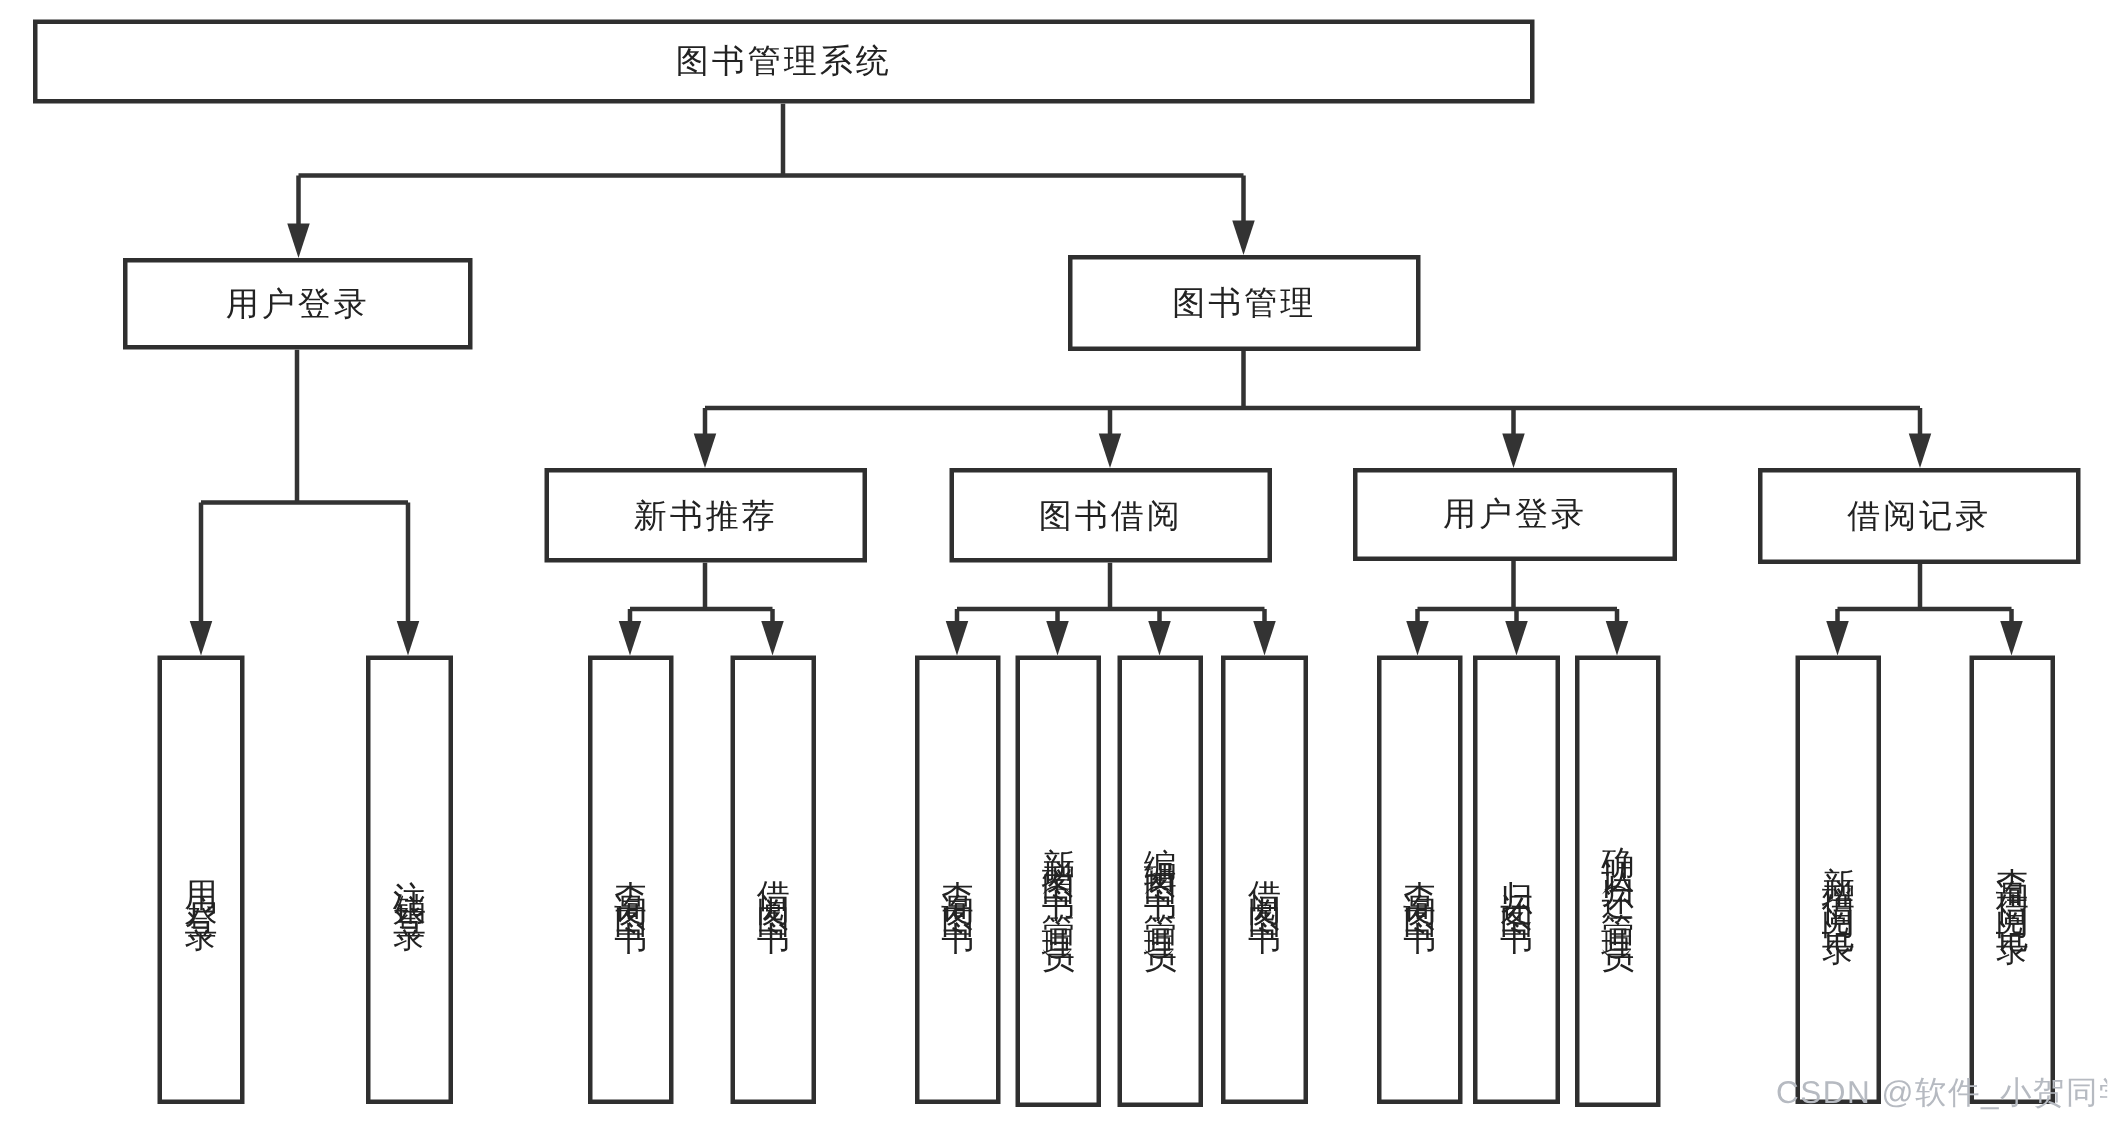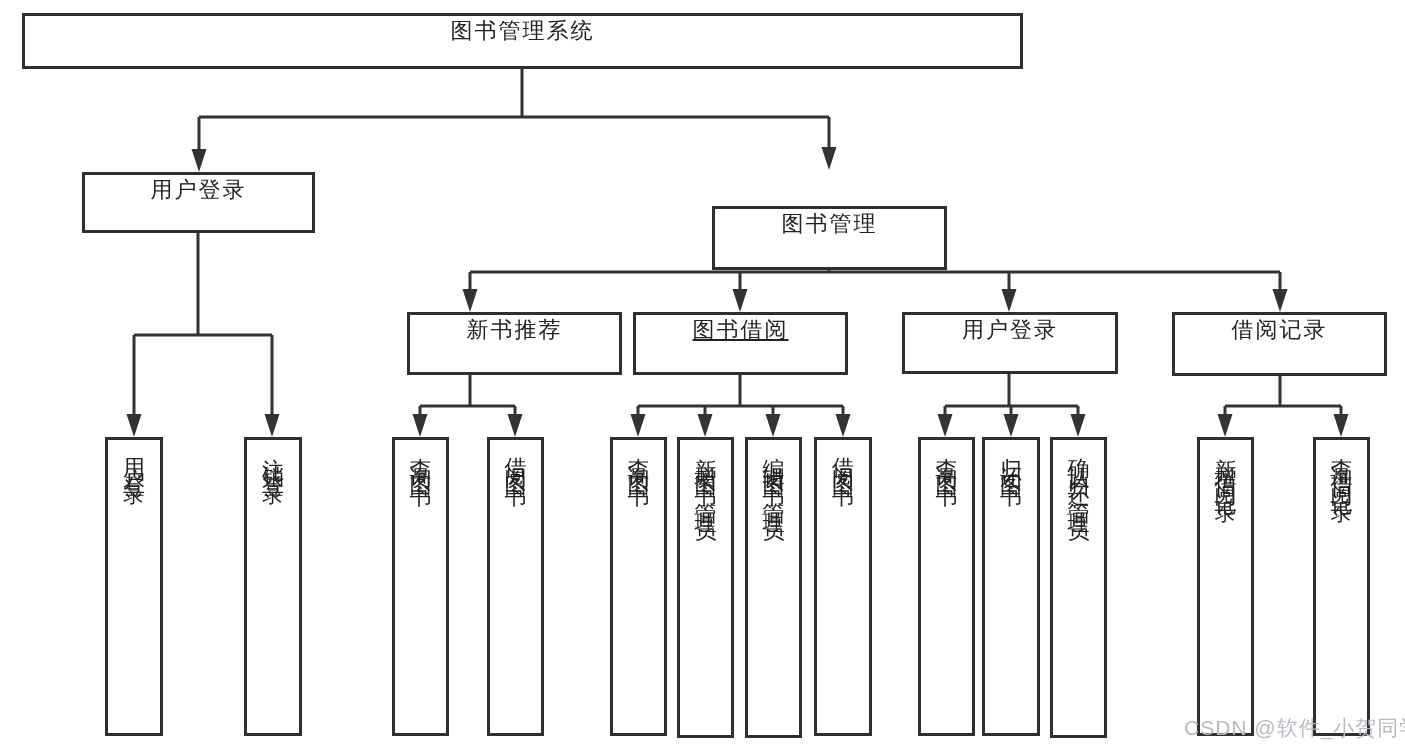--- a/index.html
+++ b/index.html
@@ -20,21 +20,21 @@
     left: 0;
     top: 0;
     z-index: 1;
   }
   .box {
     position: absolute;
     box-sizing: border-box;
     border: 3px solid #2f2f2f;
     background: #ffffff;
     display: flex;
-    align-items: flex-start;
+    align-items: center;
     justify-content: center;
     z-index: 2;
     color: #222222;
   }
   .hbox span {
     font-size: 22px;
     letter-spacing: 2px;
     white-space: nowrap;
     color: #222222;
   }
@@ -105,28 +105,28 @@
     </g>
   </svg>
 
   <div class="box hbox" style="left:22px; top:13px; width:1001px; height:56px;">
     <span>图书管理系统</span>
   </div>
 
   <div class="box hbox" style="left:82px; top:172px; width:233px; height:61px;">
     <span>用户登录</span>
   </div>
-  <div class="box hbox" style="left:712px; top:170px; width:235px; height:64px;margin-top:36px;">
+  <div class="box hbox" style="left:712px; top:170px; width:235px; height:64px;">
     <span>图书管理</span>
   </div>
 
-  <div class="box hbox" style="left:363px; top:312px; width:215px; height:63px;margin-left:44px;">
+  <div class="box hbox" style="left:363px; top:312px; width:215px; height:63px;">
     <span>新书推荐</span>
   </div>
-  <div class="box hbox" style="left:633px; top:312px; width:215px; height:63px;text-decoration:underline;">
+  <div class="box hbox" style="left:633px; top:312px; width:215px; height:63px;">
     <span>图书借阅</span>
   </div>
   <div class="box hbox" style="left:902px; top:312px; width:216px; height:62px;">
     <span>用户登录</span>
   </div>
   <div class="box hbox" style="left:1172px; top:312px; width:215px; height:64px;">
     <span>借阅记录</span>
   </div>
 
   <div class="box vbox" style="left:105px; top:437px; width:58px; height:299px;">

